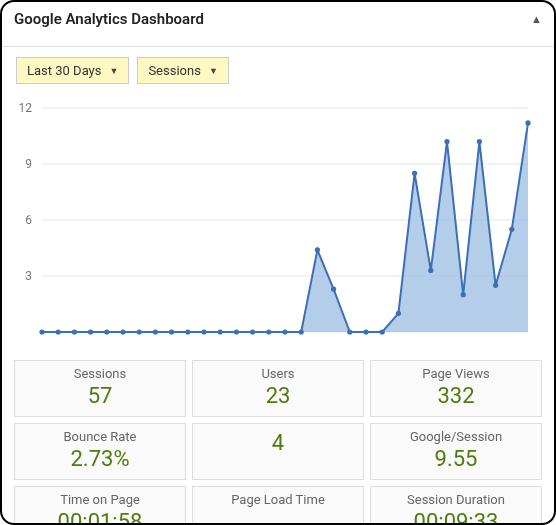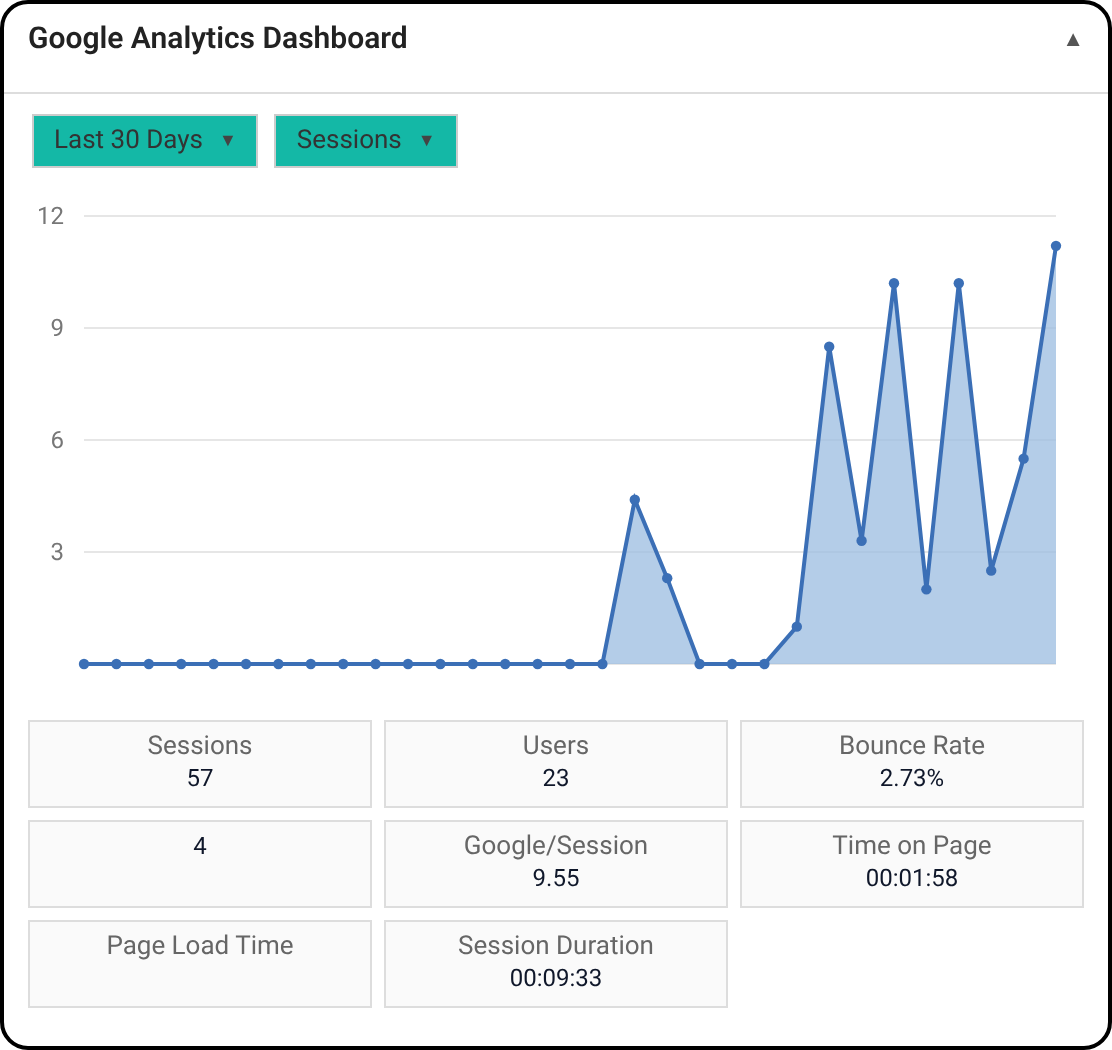--- a/index.html
+++ b/index.html
@@ -2,27 +2,27 @@
 <html><head>
 <meta charset="utf-8">
 <style>
   *{box-sizing:border-box;margin:0;padding:0;font-family:-apple-system,BlinkMacSystemFont,"Segoe UI",Roboto,Arial,sans-serif}
   body{background:#fff}
   .panel{width:556px;height:525px;border:2.5px solid #000;border-radius:14px;overflow:hidden;position:relative}
   .hdr{display:flex;align-items:center;justify-content:space-between;padding:8px 12px 18px;border-bottom:1px solid #ddd}
   .hdr-title{font-size:15px;font-weight:600;color:#222}
   .caret{font-size:11px;color:#555;cursor:pointer}
   .controls{display:flex;gap:8px;padding:10px 14px 4px}
-  .sel{display:flex;align-items:center;gap:8px;border:1px solid #ccc;background:#14b8a6;padding:5px 10px;font-size:13px;color:#333;cursor:pointer}
+  .sel{display:flex;align-items:center;gap:8px;border:1px solid #ccc;background:#fef9c3;padding:5px 10px;font-size:13px;color:#333;cursor:pointer}
   .sel .tri{font-size:9px;color:#444}
   .chart-wrap{padding:6px 10px 6px 6px}
   .stats{display:grid;grid-template-columns:repeat(3,1fr);gap:6px;padding:0 12px 12px}
   .card{border:1px solid #ddd;background:#fafafa;text-align:center;padding:5px 4px}
   .card-lbl{font-size:13px;color:#666;line-height:1.25}
-  .card-val{font-size:12px;color:#0f172a;line-height:1.3}
+  .card-val{font-size:22px;color:#4d7c0f;line-height:1.3}
   svg .grid{stroke:#e6e6e6;stroke-width:1}
   svg .axis-txt{fill:#777;font-size:12px}
   svg .area{fill:#9bbce0;fill-opacity:.75}
   svg .line{fill:none;stroke:#3b6fb6;stroke-width:2}
   svg .pt{fill:#3b6fb6}
 </style>
 </head>
 <body>
 
 <div class="panel">
@@ -93,20 +93,24 @@
   <div class="stats" id="stats">
       <div class="card">
         <div class="card-lbl">Sessions</div>
         <div class="card-val">57</div>
       </div>
       <div class="card">
         <div class="card-lbl">Users</div>
         <div class="card-val">23</div>
       </div>
       <div class="card">
+        <div class="card-lbl">Page Views</div>
+        <div class="card-val">332</div>
+      </div>
+      <div class="card">
         <div class="card-lbl">Bounce Rate</div>
         <div class="card-val">2.73%</div>
       </div>
       <div class="card">
         <div class="card-val">4</div>
       </div>
       <div class="card">
         <div class="card-lbl">Google/Session</div>
         <div class="card-val">9.55</div>
       </div>

